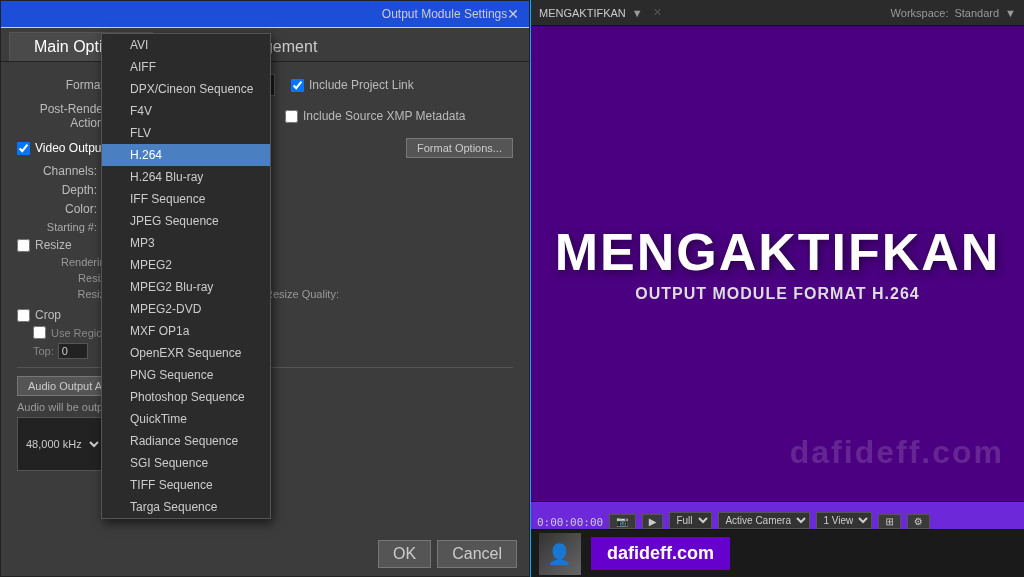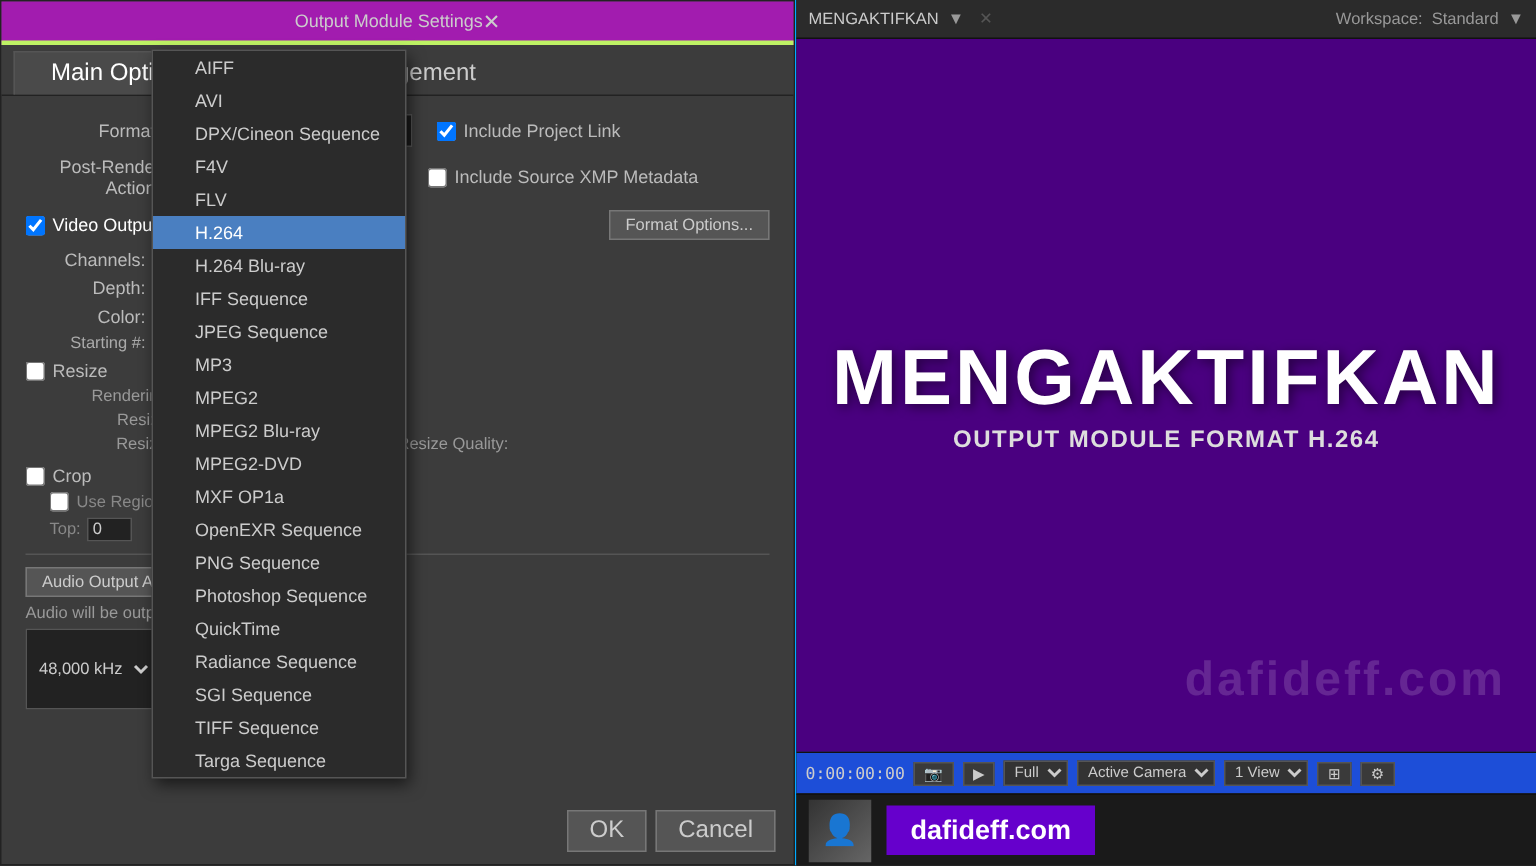--- a/index.html
+++ b/index.html
@@ -17,28 +17,28 @@
     .left-panel {
       width: 530px;
       height: 577px;
       background: #3c3c3c;
       border: 1px solid #222;
       position: relative;
       flex-shrink: 0;
     }
 
     .title-bar {
-      background: #a21caf;
+      background: #1d4ed8;
       color: #ccc;
       padding: 6px 10px;
       font-size: 12px;
       display: flex;
-      justify-content: center;
-      align-items: center;
-      border-bottom: 3px solid #bef264;
+      justify-content: flex-end;
+      align-items: center;
+      border-bottom: 1px solid #bef264;
     }
 
     .close-btn {
       color: #ccc;
       cursor: pointer;
       font-size: 14px;
       background: none;
       border: none;
       line-height: 1;
     }
@@ -414,24 +414,24 @@
 
     .viewport-watermark {
       position: absolute;
       color: rgba(255,255,255,0.15);
       font-size: 32px;
       font-weight: 900;
       letter-spacing: 2px;
     }
 
     .bottom-controls {
-      background: #1d4ed8;
+      background: #6d28d9;
       height: 28px;
       display: flex;
-      align-items: center;
+      align-items: flex-end;
       padding: 0 6px;
       border-top: 1px solid #111;
       gap: 6px;
     }
 
     .time-display {
       color: #ccc;
       font-size: 11px;
       font-family: monospace;
     }
@@ -535,22 +535,22 @@
 
     <div class="post-render-row form-row">
       <span class="form-label" style="width:90px;">Post-Render Action:</span>
       <label class="checkbox-label" style="margin-left:170px;">
         <input type="checkbox" style="">
         <span>Include Source XMP Metadata</span>
       </label>
     </div>
 
     <div class="dropdown-menu">
+      <div class="dropdown-item">AVI</div>
       <div class="dropdown-item">AIFF</div>
-      <div class="dropdown-item">AVI</div>
       <div class="dropdown-item">DPX/Cineon Sequence</div>
       <div class="dropdown-item">F4V</div>
       <div class="dropdown-item">FLV</div>
       <div class="dropdown-item selected">H.264</div>
       <div class="dropdown-item">H.264 Blu-ray</div>
       <div class="dropdown-item">IFF Sequence</div>
       <div class="dropdown-item">JPEG Sequence</div>
       <div class="dropdown-item">MP3</div>
       <div class="dropdown-item">MPEG2</div>
       <div class="dropdown-item">MPEG2 Blu-ray</div>

